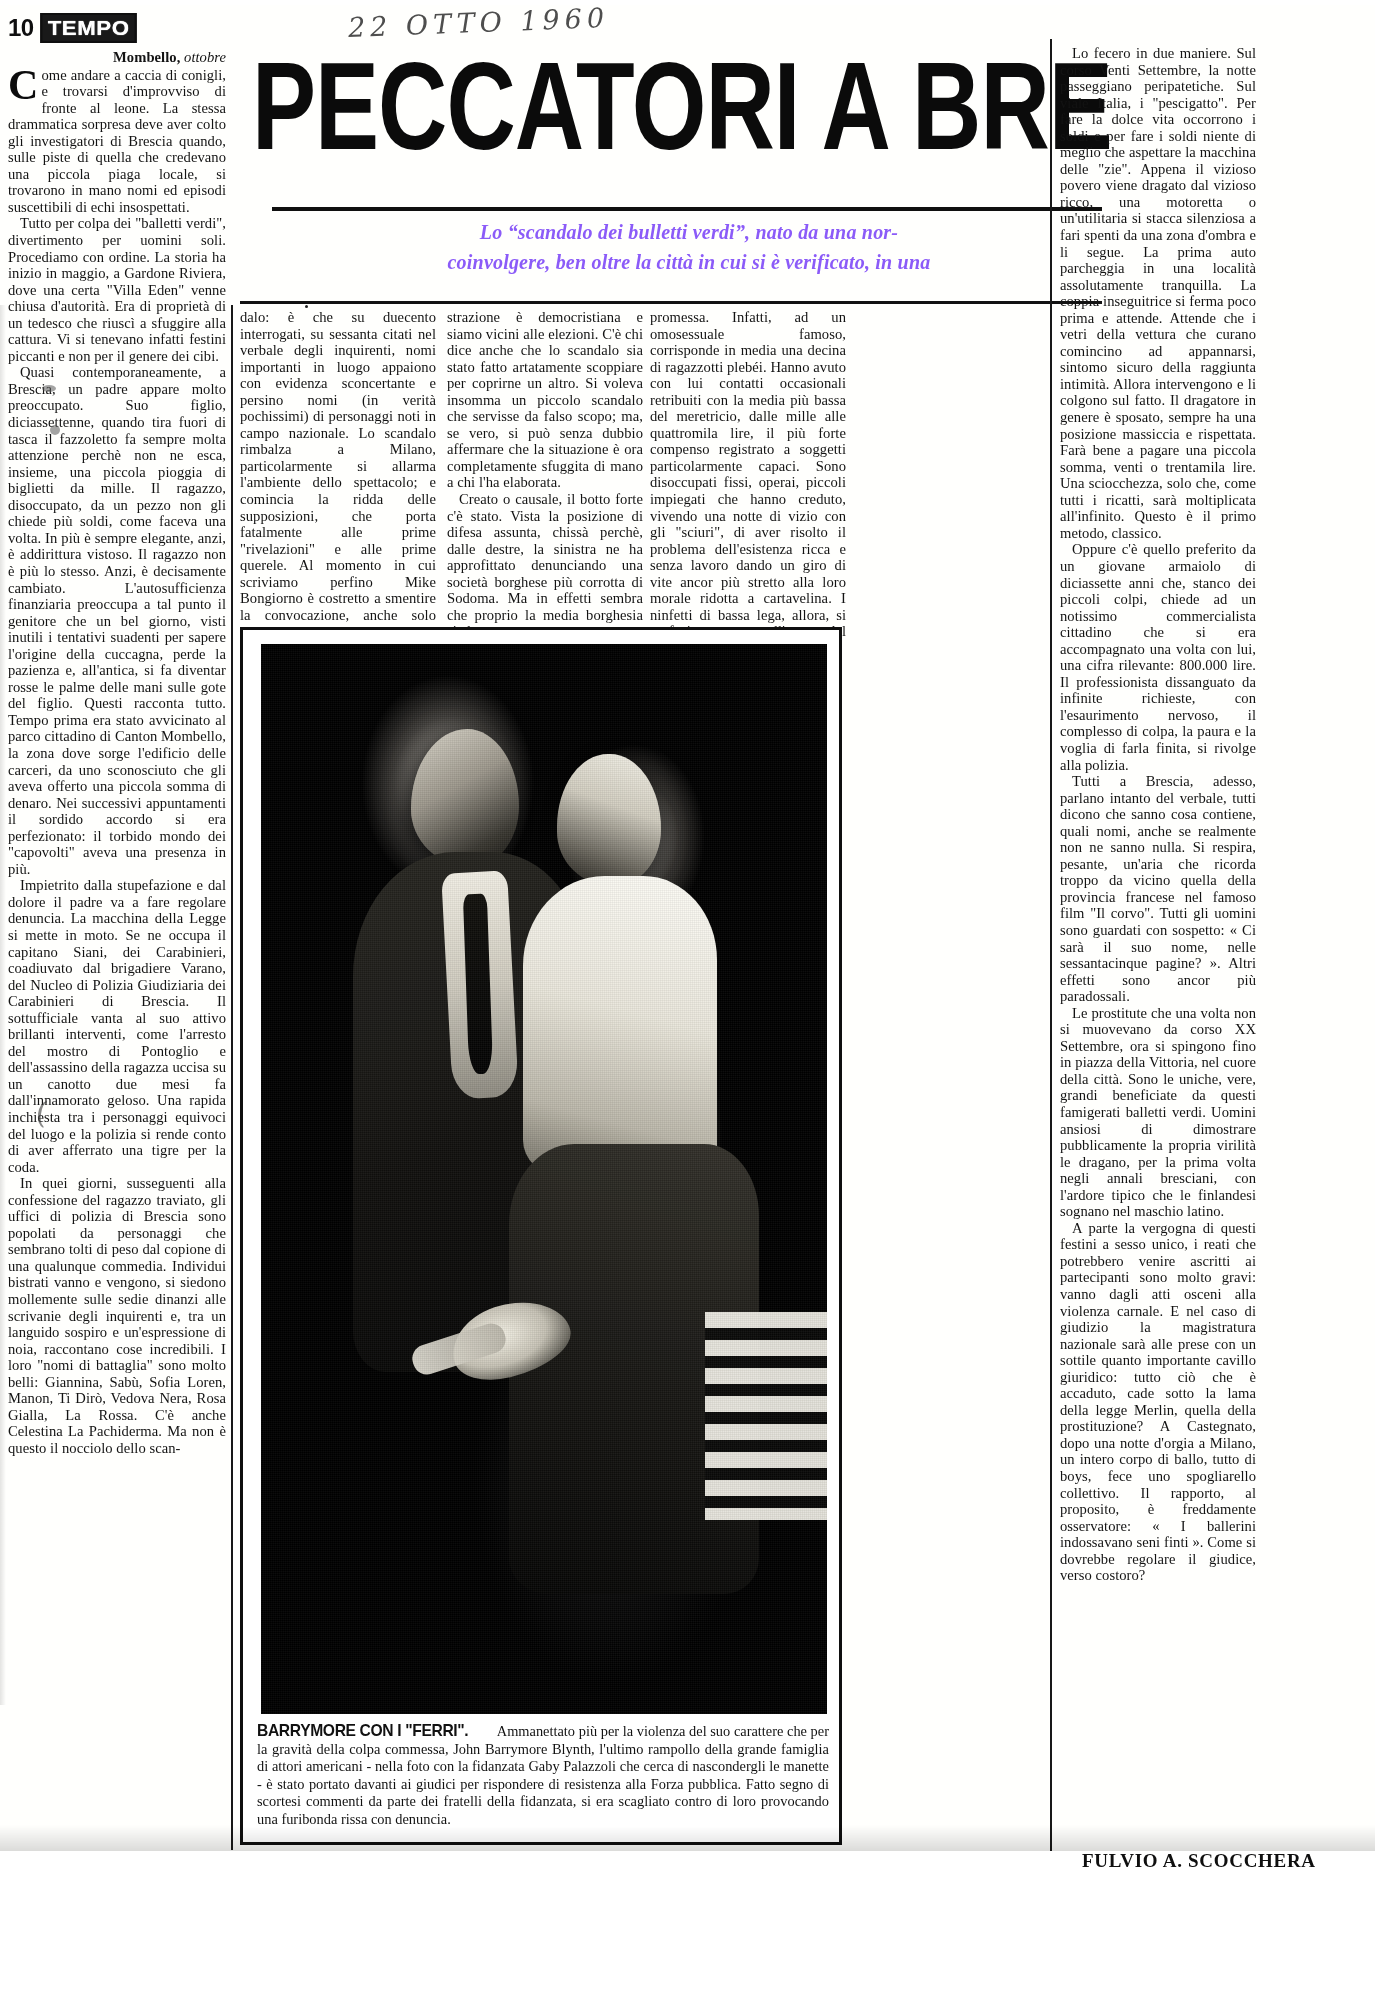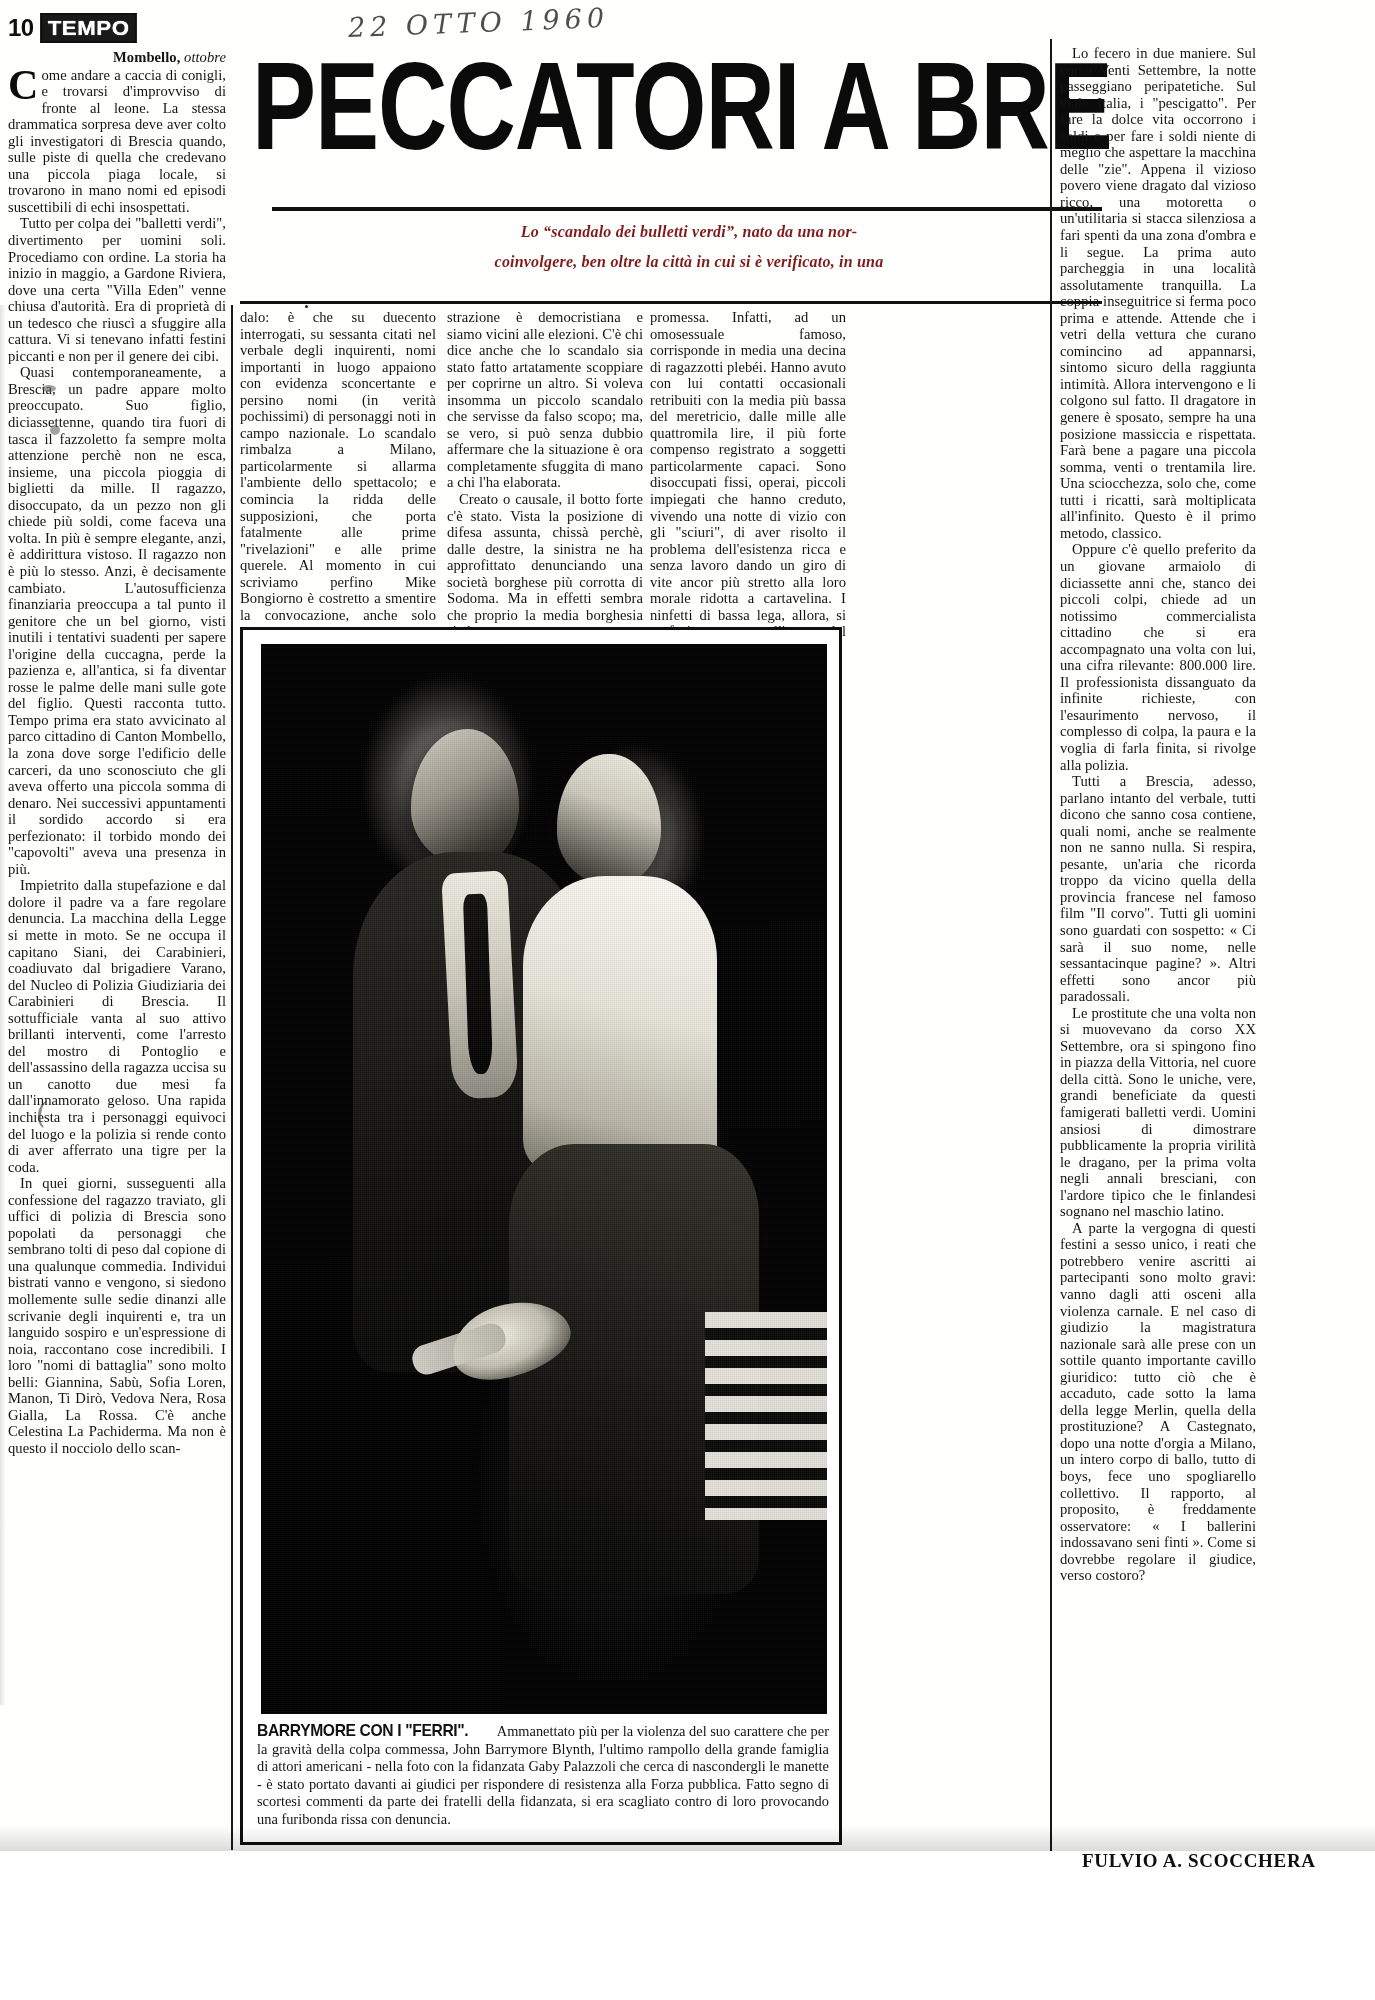--- a/index.html
+++ b/index.html
@@ -101,24 +101,24 @@
 
   
   .deck {
     position: absolute;
     left: 276px;
     top: 212px;
     width: 826px;
     font-family: "Liberation Serif", serif;
     font-style: italic;
     font-weight: bold;
-    font-size: 16px;
+    font-size: 20px;
     line-height: 30px;
     text-align: center;
-    color: #7f1d1d;
+    color: #8b5cf6;
     letter-spacing: 0.2px;
   }
   .deck div { white-space: nowrap; }
 
   .deck-dot {
     position: absolute;
     left: 305px;
     top: 300px;
     width: 3px; height: 3px;
     background: #222;

